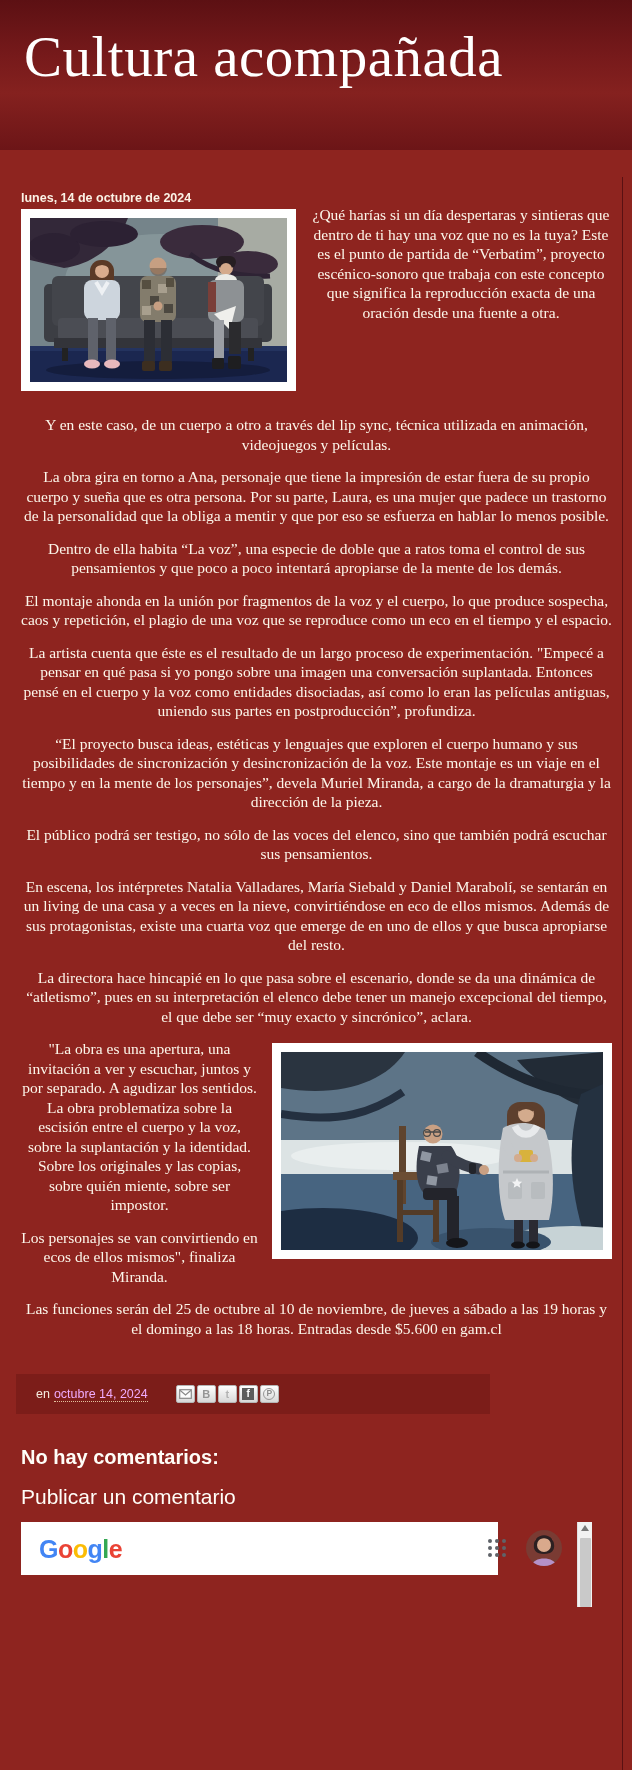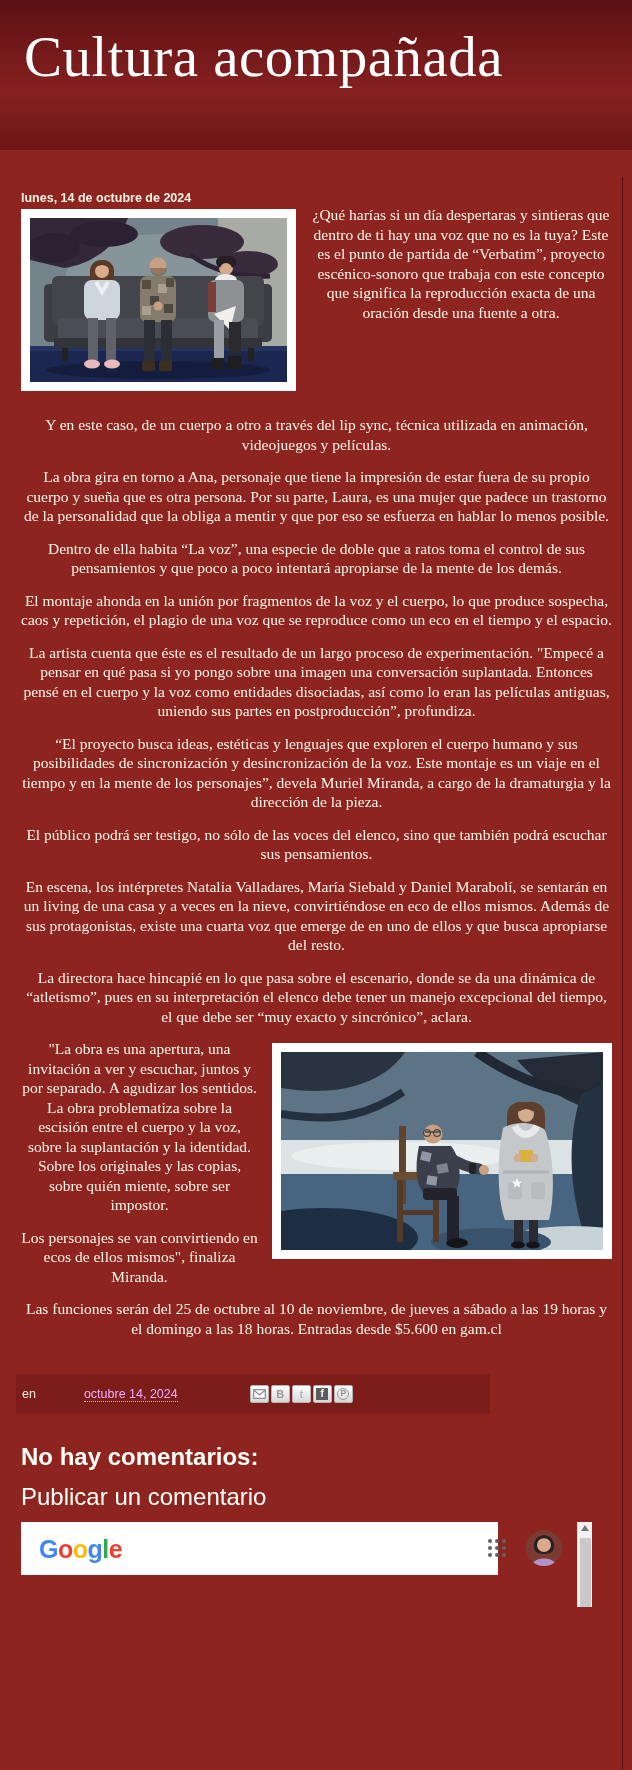--- a/index.html
+++ b/index.html
@@ -41,22 +41,22 @@
   .clear-both { clear:both; }
   figure { margin:0; }
   .photo-frame { background:#ffffff; padding:9px; }
   .fig1 { float:left;  width:275px; margin:4px 14px 24px 0; }
   .fig2 { float:right; width:340px; margin:4px 0 30px 14px; }
   .photo-frame svg { display:block; }
   
   .post-footer {
     margin:36px 0 0 -5px; width:474px; height:40px;
     background:rgba(42,0,0,.18);
-    display:flex; align-items:center; padding-left:6px;
-    font-family:"Liberation Sans", sans-serif; font-size:12.5px; color:#f5ecdf;gap:44px;
+    display:flex; align-items:center; padding-left:20px;
+    font-family:"Liberation Sans", sans-serif; font-size:12.5px; color:#f5ecdf;
   }
   .timestamp {
     color:#f0abfc; margin-left:4px; cursor:pointer;
     border-bottom:1px dotted #e2c19e; text-decoration:none;
   }
   .share-group { display:flex; gap:2px; margin-left:28px; }
   .share-btn {
     width:19px; height:18px; border:1px solid #b5b5b5; border-radius:2px;
     background:linear-gradient(#fefefe,#d8d8d8);
     display:flex; align-items:center; justify-content:center; cursor:pointer;
@@ -66,25 +66,25 @@
   .share-btn.fb .glyph {
     background:#5c5c5c; color:#fff; width:12px; height:12px;
     font-size:10px; line-height:12px; text-align:center;
   }
   .share-btn.pin .glyph {
     border:1.5px solid #979797; border-radius:50%; width:12px; height:12px;
     font-size:8.5px; line-height:9.5px; text-align:center; color:#8d8d8d;
   }
   
   .no-comments {
-    font-family:"Liberation Sans", sans-serif; font-size:24px; font-weight:bold;
+    font-family:"Liberation Sans", sans-serif; font-size:20px; font-weight:bold;
     color:#fffef8; margin:30px 0 0 0; line-height:26px;
   }
   .publish-comment {
-    font-family:"Liberation Sans", sans-serif; font-size:24px; font-weight:400;
+    font-family:"Liberation Sans", sans-serif; font-size:21px; font-weight:400;
     color:#fffef8; margin:14px 0 0 0; line-height:26px; cursor:pointer;
   }
   
   .comment-box { position:relative; margin-top:12px; width:579px; height:85px; }
   .gbar { position:absolute; left:0; top:0; width:477px; height:53px; background:#ffffff; }
   .glogo {
     position:absolute; left:18px; top:13px;
     font-family:"Liberation Sans", sans-serif; font-weight:bold;
     font-size:25px; letter-spacing:-0.5px; cursor:pointer;
   }

